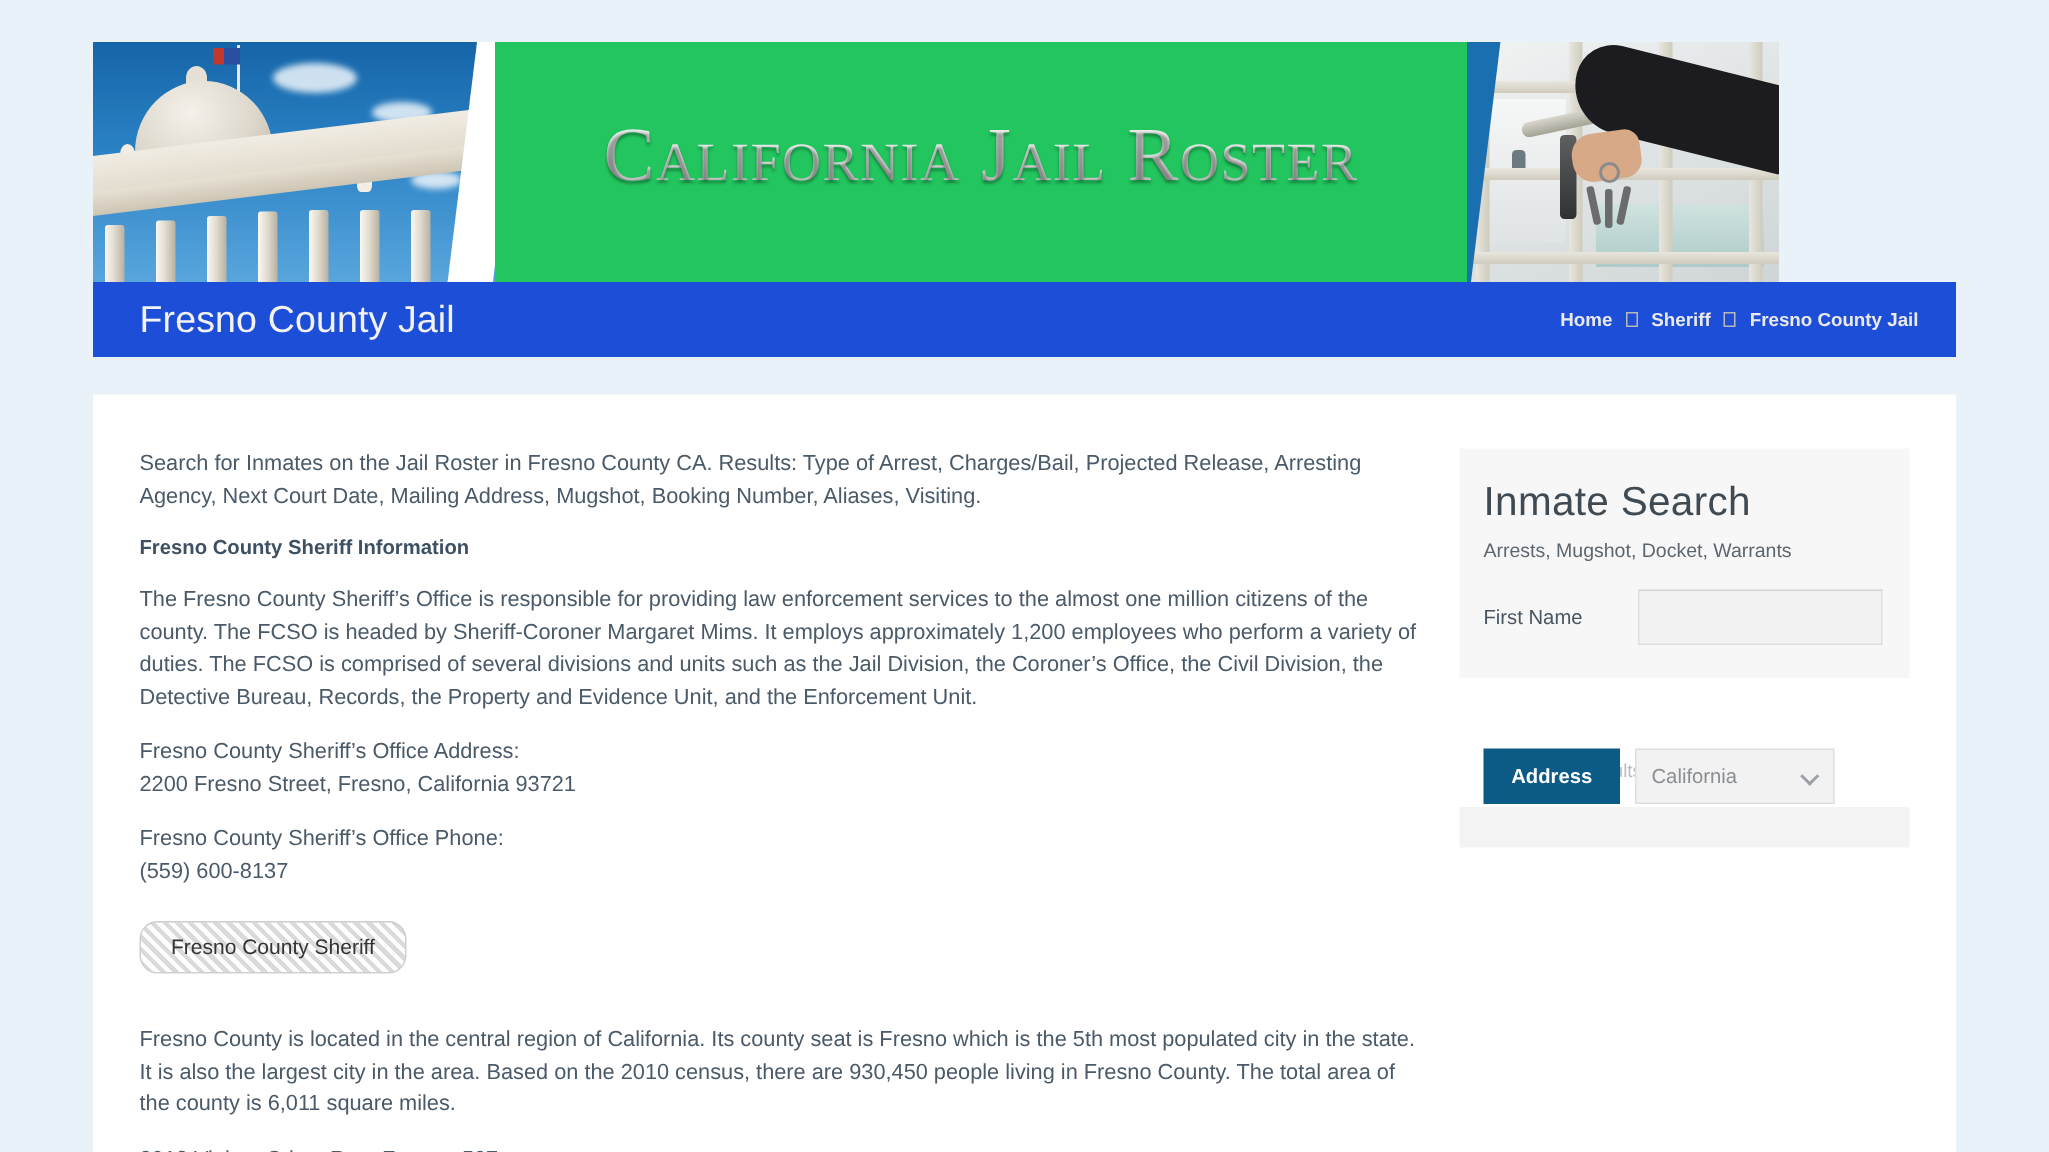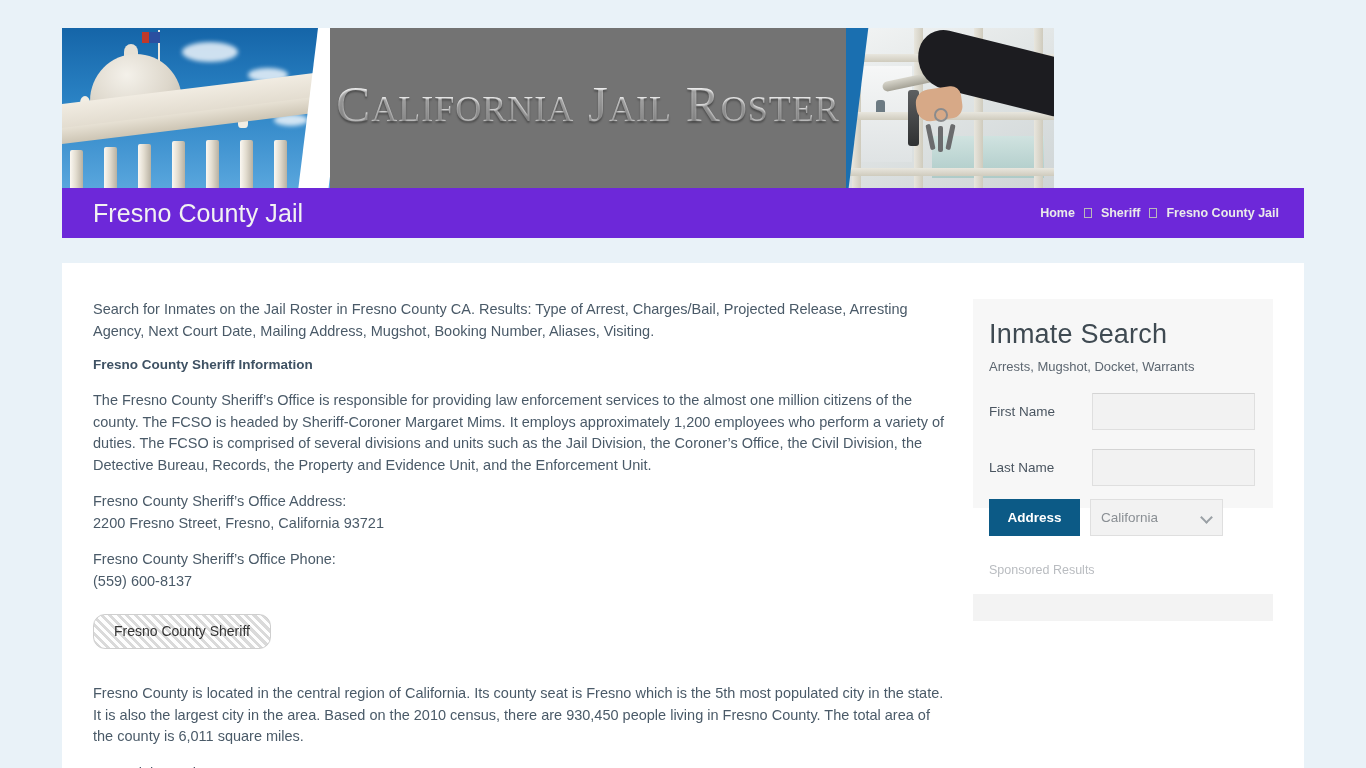--- a/index.html
+++ b/index.html
@@ -12,22 +12,22 @@
   #page { position: relative; width: 1366px; height: 768px; }
 
   
   .container {
     position: absolute; left: 62px; top: 28px;
     width: 1242px;
   }
 
   
   .banner {
-    position: relative; width: 992px; height: 160px;
-    background: #737373; overflow: hidden;
+    position: relative; width: 1124px; height: 160px;
+    background: #22c55e; overflow: hidden;
   }
   .banner-left {
     position: absolute; left: 0; top: 0; width: 268px; height: 160px;
     background:
       linear-gradient(#1565a8 0%, #2a82c4 45%, #59a6dd 100%);
     overflow: hidden;
   }
   
   .cloud { position: absolute; background: #eef5fb; border-radius: 50%; opacity: .85; filter: blur(2px); }
   .c1 { width: 56px; height: 20px; left: 120px; top: 14px; }
@@ -108,21 +108,21 @@
     background: linear-gradient(#ffffff 8%, #ececec 42%, #9a9a9a 74%, #d9d9d9 100%);
     -webkit-background-clip: text; background-clip: text;
     -webkit-text-fill-color: transparent; color: transparent;
     text-shadow: 0 2px 2px rgba(0,0,0,.35);
     padding-bottom: 8px;
   }
 
   
   .titlebar {
     position: relative; width: 1242px; height: 50px;
-    background: #6d28d9;
+    background: #1d4ed8;
     display: flex; align-items: center; justify-content: space-between;
     padding: 0 0 0 31px;
   }
   .site-title { color: #f2f2f2; font-size: 25px; font-weight: 400; letter-spacing: .1px; }
   .breadcrumb { display: flex; align-items: center; gap: 9px; padding-right: 25px;
                 font-size: 12.5px; font-weight: bold; color: #eaeaea; }
   .crumb { color: #eaeaea; text-decoration: none; }
   .crumb-sep { display: inline-block; width: 8px; height: 10px;
                border: 1px solid #b9b9b9; }
 
@@ -307,24 +307,20 @@
       <div class="col-side">
         <div class="search-panel">
           <div class="panel-title">Inmate Search</div>
           <div class="panel-sub">Arrests, Mugshot, Docket, Warrants</div>
 
           <div class="form-row">
             <div class="form-label">First Name</div>
             <input class="form-input" type="text" placeholder="" style="">
           </div>
 
-          <div class="form-row">
-            <div class="form-label">Last Name</div>
-            <input class="form-input" type="text" placeholder="" style="">
-          </div>
 
           <div class="action-row">
             <button class="search-btn">Address</button>
             <div class="state-select">
               <span>California</span>
               <span class="chev"></span>
             </div>
           </div>
         </div>
 

